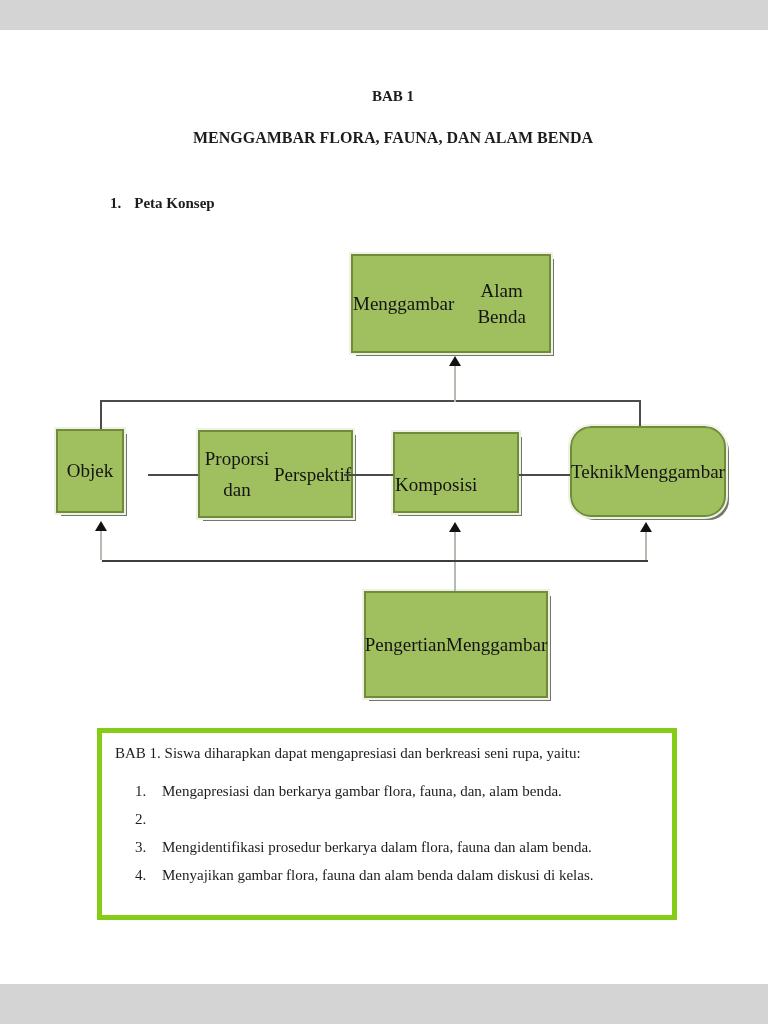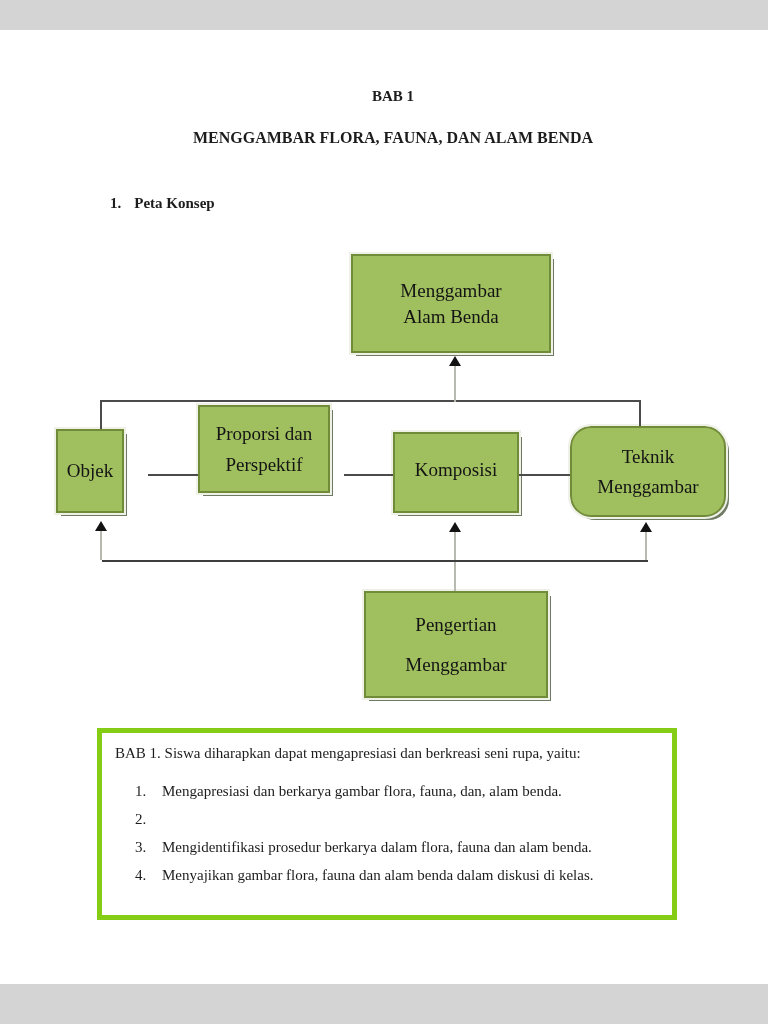--- a/index.html
+++ b/index.html
@@ -17,27 +17,27 @@
   #section-row { position:absolute; left:110px; top:195px; font-weight:bold; font-size:15px; }
   #section-row .num { display:inline-block; margin-right:13px; }
 
   
   .gbox {
     position:absolute;
     background:#a0bf5e;
     border:2px solid #718c39;
     outline:2px solid #eff1e7;
     box-shadow:4px 4px 0 -1px #6f7a64;
-    display:flex; flex-direction:column; align-items:center; justify-content:center;
+    display:flex; flex-direction:row; align-items:center; justify-content:center;
     font-size:19px; text-align:center; color:#141414;
   }
   .gbox .line { display:block; }
   #box-main { left:351px; top:254px; width:200px; height:99px; line-height:26px; }
   #box-objek { left:56px; top:429px; width:68px; height:84px; }
-  #box-proporsi { left:198px; top:405px; width:132px; height:88px; line-height:31px; }
+  #box-proporsi { left:198px; top:430px; width:155px; height:88px; line-height:31px; }
   #box-komposisi { left:393px; top:432px; width:126px; height:81px; justify-content:flex-start; padding-top:25px; }
   #box-teknik { left:570px; top:426px; width:156px; height:91px; line-height:30px;border-radius:21px; }
   #box-pengertian { left:364px; top:591px; width:184px; height:107px; line-height:40px; }
 
   
   .hline, .vline { position:absolute; background:#4b4b4b; }
   .hline { height:2px; }
   .vline { width:2px; }
   .stem { position:absolute; width:2px; background:#b6bab0; }
   .arrowhead { position:absolute; width:0; height:0;

